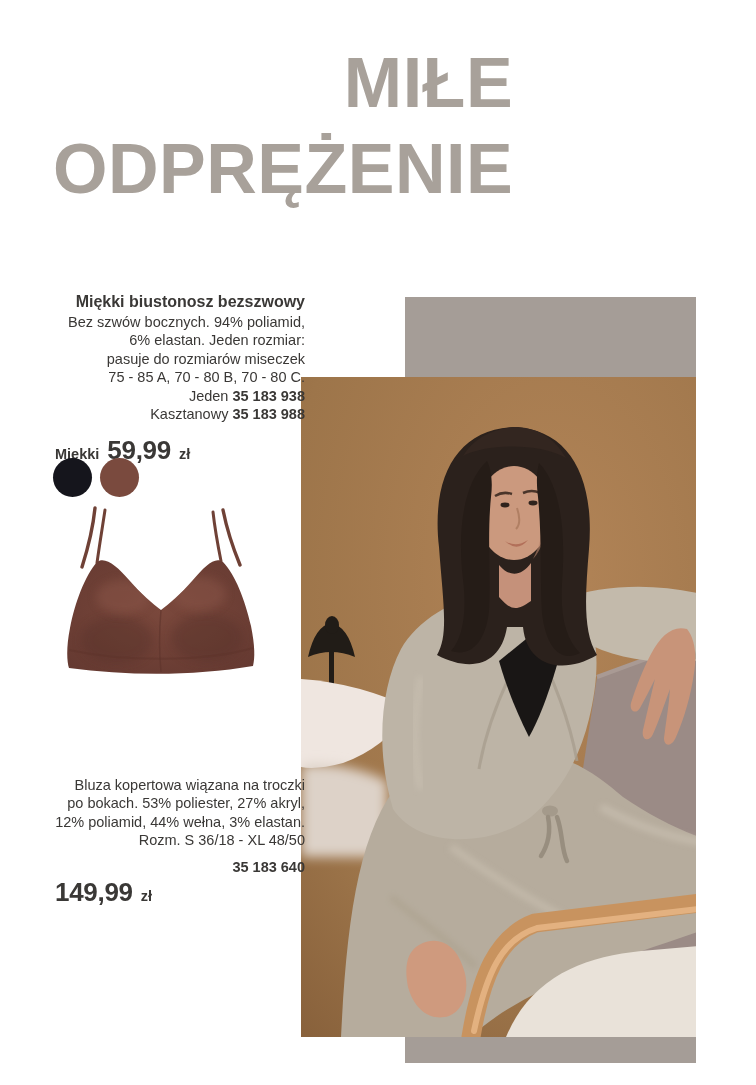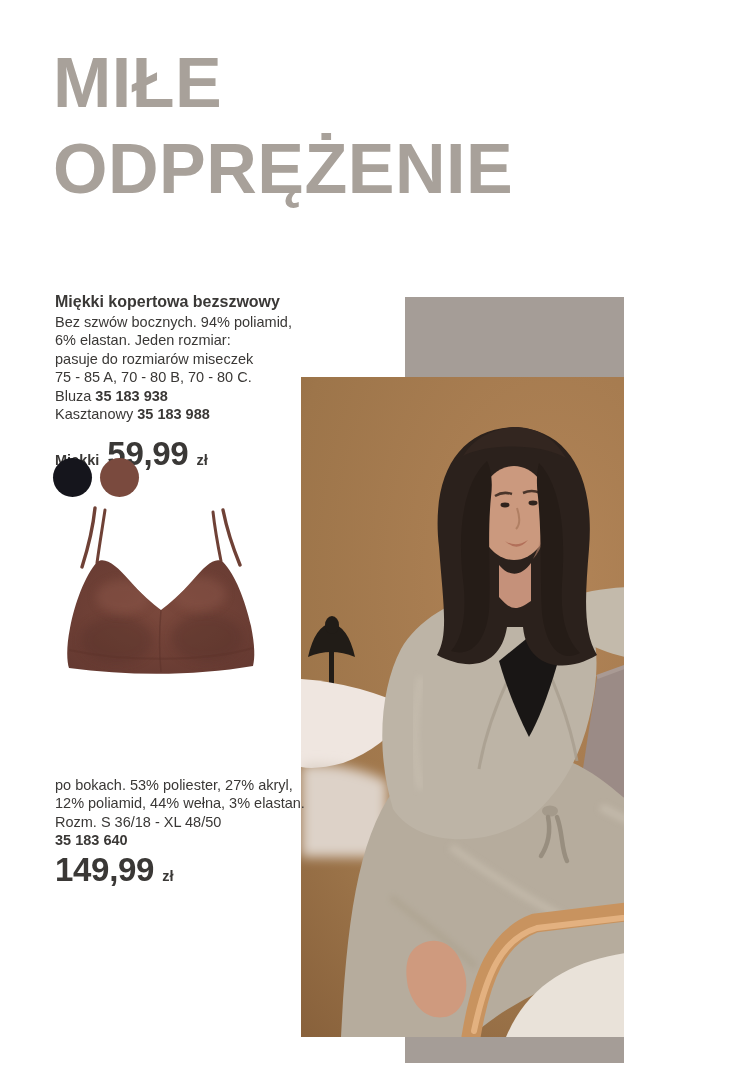--- a/index.html
+++ b/index.html
@@ -1,36 +1,36 @@
 <!DOCTYPE html>
 <html><head>
 <meta charset="utf-8">
 <style>
   html,body{margin:0;padding:0;background:#ffffff;}
   .page{
-    position:relative;width:624px;height:1085px;background:#ffffff;overflow:hidden;
-    font-family:"Liberation Sans",sans-serif;color:#3a3836;
+    position:relative;width:696px;height:1085px;background:#ffffff;overflow:hidden;
+    font-family:"Liberation Sans",sans-serif;color:#3a3836;text-align:right;
   }
   .bg-rect{position:absolute;left:405px;top:297px;width:351px;height:766px;background:#a59d97;}
   .photo-wrap{position:absolute;left:301px;top:377px;width:432px;height:660px;}
   .photo-wrap svg{display:block;}
   .headline{
     position:absolute;left:53px;top:40px;
     font-size:70px;line-height:86px;font-weight:bold;color:#a8a19a;letter-spacing:0.5px;
   }
   .product-block{position:absolute;left:55px;width:250px;}
   .pb-1{top:292px;}
   .pb-2{top:776px;}
   .p-title{font-size:16px;font-weight:bold;line-height:19px;margin:0 0 2px 0;white-space:nowrap;}
   .p-line{font-size:14.5px;line-height:18.4px;white-space:nowrap;}
-  .sku{font-weight:bold;}
+  .sku{font-weight:bold;margin-top:8px;}
   .price-row{display:flex;align-items:baseline;gap:8px;margin-top:12px;white-space:nowrap;}
   .pb-2 .price-row{margin-top:1px;}
   .price-prefix{font-size:14.5px;font-weight:bold;}
-  .price-amount{font-size:33px;font-weight:bold;letter-spacing:-0.3px;}
+  .price-amount{font-size:26px;font-weight:bold;letter-spacing:-0.3px;}
   .price-currency{font-size:14.5px;font-weight:bold;}
   .swatch-row{position:absolute;left:53px;top:458px;display:flex;gap:8px;}
   .swatch{width:39px;height:39px;border-radius:50%;}
   .swatch-czarny{background:#15151c;}
   .swatch-kasztanowy{background:#7a4a3e;}
   .bra-wrap{position:absolute;left:55px;top:502px;width:212px;height:178px;}
 </style>
 </head>
 <body>
 
@@ -138,27 +138,27 @@
       </g>
     </svg>
   </div>
 
   <div class="headline">
     <div>MIŁE</div>
     <div>ODPRĘŻENIE</div>
   </div>
 
   <div class="product-block pb-1">
-    <p class="p-title">Miękki kopertowa bezszwowy</p>
+    <p class="p-title">Miękki biustonosz bezszwowy</p>
     <div class="p-line">Bez szwów bocznych. 94% poliamid,</div>
     <div class="p-line">6% elastan. Jeden rozmiar:</div>
     <div class="p-line">pasuje do rozmiarów miseczek</div>
     <div class="p-line">75 - 85 A, 70 - 80 B, 70 - 80 C.</div>
     <div class="p-line">
-      <span>Bluza</span>
+      <span>Jeden</span>
       <span class="sku">35 183 938</span>
     </div>
     <div class="p-line">
       <span>Kasztanowy</span>
       <span class="sku">35 183 988</span>
     </div>
     <div class="price-row">
       <span class="price-prefix">Miękki</span>
       <span class="price-amount">59,99</span>
       <span class="price-currency">zł</span>
@@ -198,20 +198,21 @@
           <ellipse cx="68" cy="95" rx="27" ry="17" fill="#8d594b" opacity="0.45" filter="url(#braSoft)"></ellipse>
           <ellipse cx="144" cy="92" rx="27" ry="17" fill="#8d594b" opacity="0.45" filter="url(#braSoft)"></ellipse>
           <path d="M106,108 C104,130 104,150 106,170" stroke="#5d342b" stroke-width="1.5" opacity="0.6" fill="none"></path>
           <path d="M14,148 C70,160 150,160 198,146" stroke="#5d342b" stroke-width="2" opacity="0.45" fill="none"></path>
         </g>
       </g>
     </svg>
   </div>
 
   <div class="product-block pb-2">
+    <div class="p-line">Bluza kopertowa wiązana na troczki</div>
     <div class="p-line">po bokach. 53% poliester, 27% akryl,</div>
     <div class="p-line">12% poliamid, 44% wełna, 3% elastan.</div>
     <div class="p-line">Rozm. S 36/18 - XL 48/50</div>
     <div class="p-line sku">35 183 640</div>
     <div class="price-row">
       <span class="price-amount">149,99</span>
       <span class="price-currency">zł</span>
     </div>
   </div>
 

